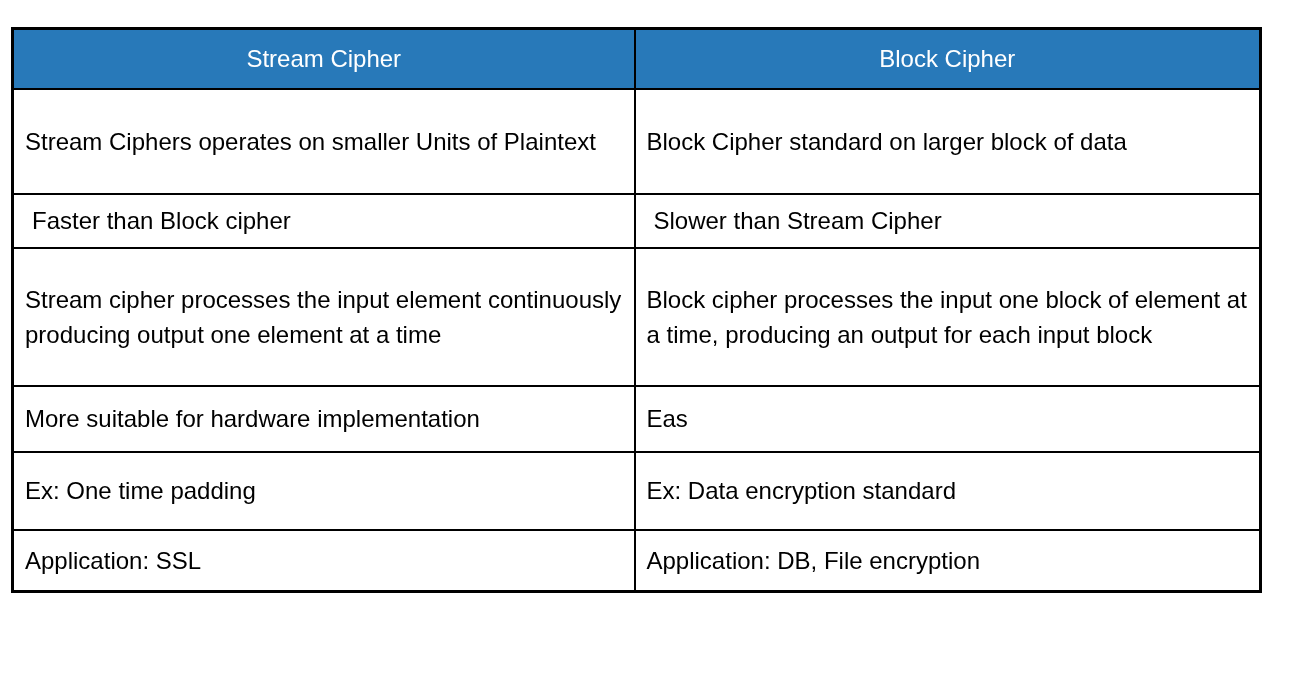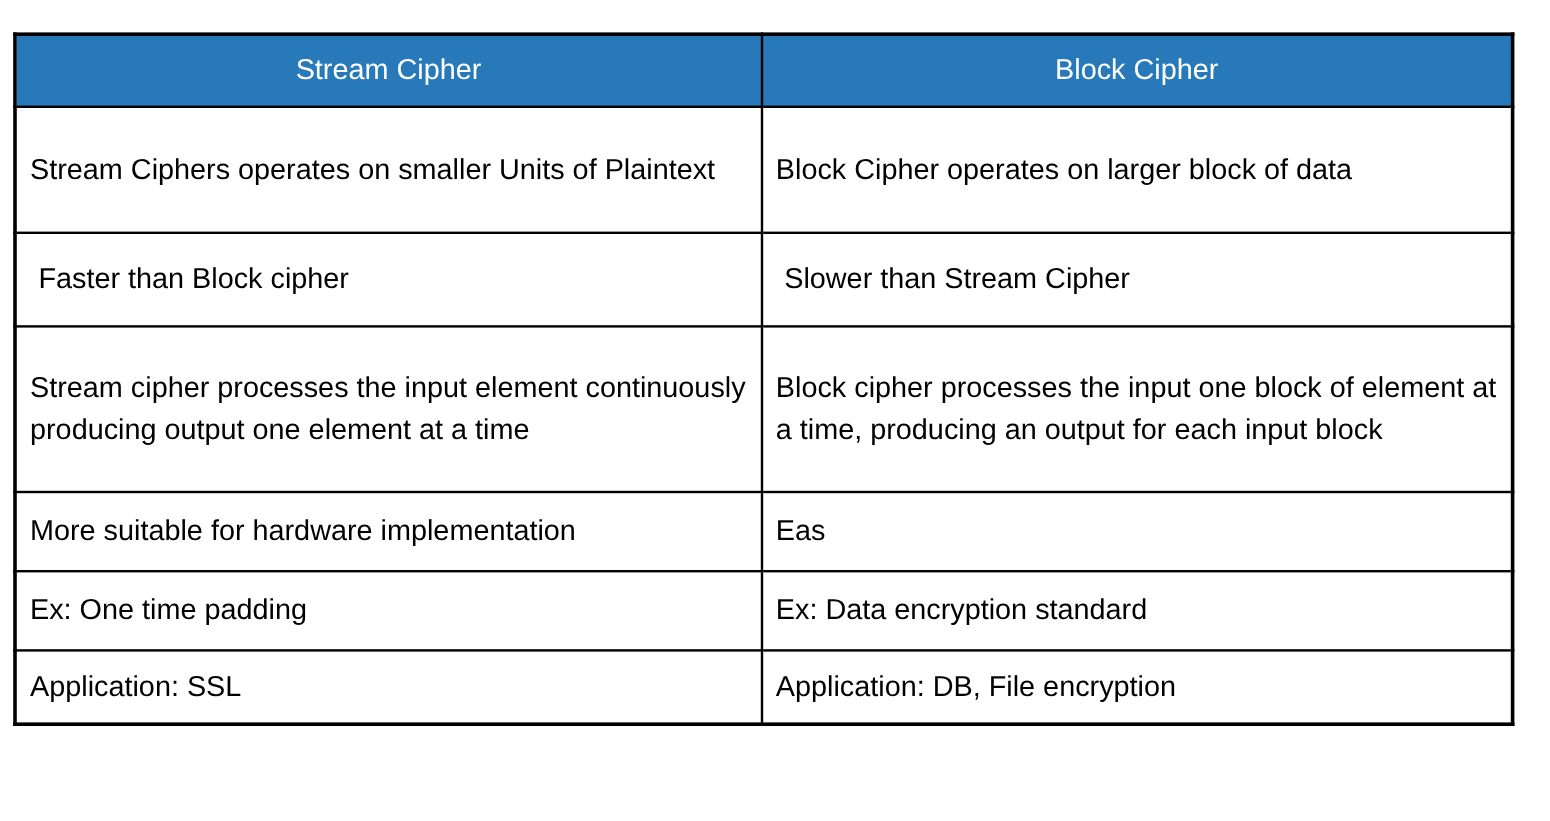--- a/index.html
+++ b/index.html
@@ -37,46 +37,46 @@
     text-align: center;
     vertical-align: middle;
     height: 60px;
   }
   td {
     color: var(--body-text, #000000);
     text-align: left;
     vertical-align: middle;
   }
   tr.r0 td { height: 105px; }
-  tr.r1 td { height: 78px; padding-left: 18px; }
+  tr.r1 td { height: 54px; padding-left: 18px; }
   tr.r2 td { height: 138px; }
   tr.r3 td { height: 65px; }
   tr.r4 td { height: 66px; }
-  tr.r5 td { height: 66px; }
+  tr.r5 td { height: 78px; }
   tr.r6 td { height: 62px; }
 </style>
 </head>
 <body style="background: rgb(255, 255, 255);">
 
 <div class="table-wrap">
   <table class="cmp">
     <colgroup>
       <col class="c1">
       <col class="c2">
     </colgroup>
     <thead>
       <tr>
         <th>Stream Cipher</th>
         <th>Block Cipher</th>
       </tr>
     </thead>
     <tbody>
       <tr class="r0">
         <td>Stream Ciphers operates on smaller Units of Plaintext</td>
-        <td>Block Cipher operates on larger block of data</td>
+        <td>Block Cipher standard on larger block of data</td>
       </tr>
       <tr class="r1">
         <td>Faster than Block cipher</td>
         <td>Slower than Stream Cipher</td>
       </tr>
       <tr class="r2">
         <td>Stream cipher processes the input element continuously producing output one element at a time</td>
         <td>Block cipher processes the input one block of element at a time, producing an output for each input block</td>
       </tr>
       <tr class="r4">

